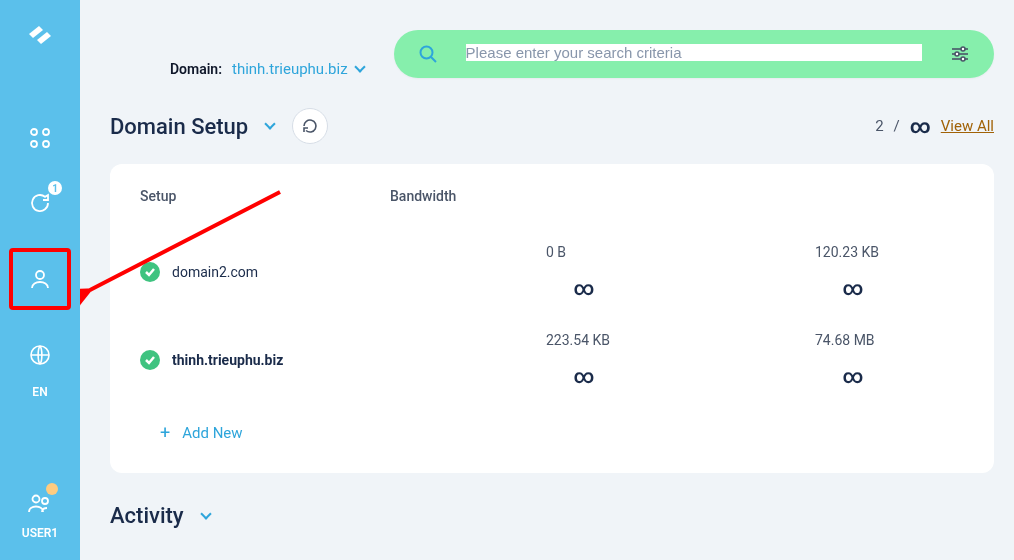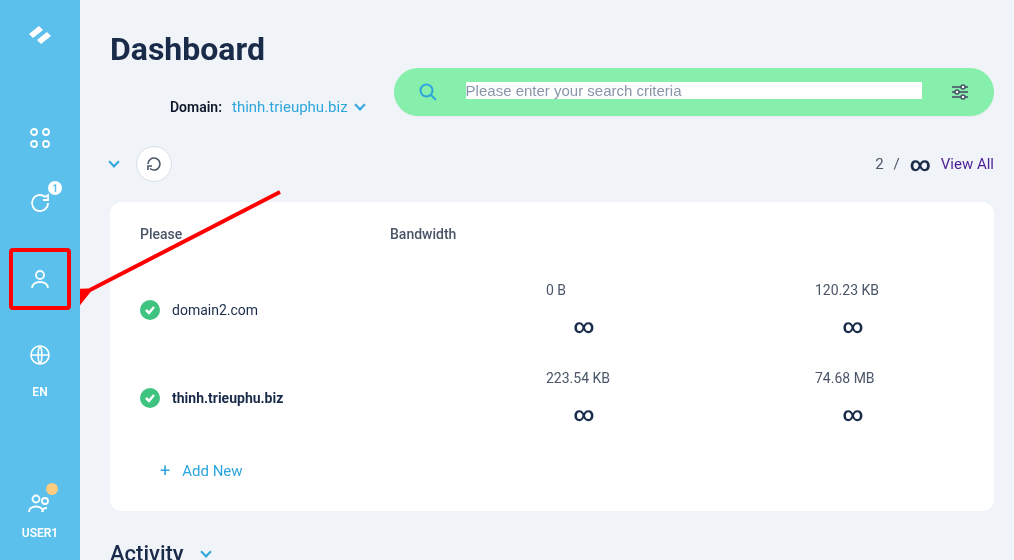--- a/index.html
+++ b/index.html
@@ -155,22 +155,23 @@
       cursor: pointer;
     }
     .section-right {
       display: flex;
       align-items: center;
       gap: 10px;
       font-size: 15px;
       color: #4a5568;
     }
     .view-all {
-      color: #4c1d95;
+      color: #a16207;
       cursor: pointer;
+      text-decoration: underline;
     }
     .card {
       background: white;
       border-radius: 12px;
       padding: 24px 30px;
       margin-bottom: 30px;
     }
     .table-header {
       display: flex;
       margin-bottom: 24px;
@@ -308,21 +309,20 @@
 <div class="main">
   <svg class="arrow-annotation" width="220" height="130">
     <defs>
         <marker id="ah" markerWidth="12" markerHeight="12" refX="2" refY="6" orient="auto">
           <path d="M12 1 L1 6 L12 11 Z" fill="#ff0000"></path>
         </marker>
       </defs>
     <line x1="210" y1="10" x2="20" y2="108" stroke="#ff0000" stroke-width="4" marker-end="url(#ah)"></line>
   </svg>
 
-  <h1 class="page-title">Dashboard</h1>
   <div class="header-row">
     <div class="domain-selector">
       <span class="domain-label">Domain:</span>
       <span class="domain-value">
         <span>thinh.trieuphu.biz</span>
         <span class="chevron-down" style="color:#2ea5db;"></span>
       </span>
     </div>
     <div class="search-box">
       <svg width="20" height="20" viewBox="0 0 20 20" fill="none" stroke="#2ea5db" stroke-width="2">
@@ -336,38 +336,39 @@
           <line x1="2" y1="10" x2="18" y2="10"></line>
           <circle cx="7" cy="10" r="2" fill="white"></circle>
           <line x1="2" y1="15" x2="18" y2="15"></line>
           <circle cx="13" cy="15" r="2" fill="white"></circle>
         </svg>
     </div>
   </div>
 
   <div class="section-header">
     <div class="section-left">
+      <span class="section-title">Domain Setup</span>
       <span class="chevron-down" style="color:#2ea5db;"></span>
       <button class="refresh-btn">
         <svg width="16" height="16" viewBox="0 0 16 16" fill="none" stroke="#4a5568" stroke-width="1.6">
             <path d="M2 8a6 6 0 1 1 2 4.5M2 14v-4h4"></path>
           </svg>
       </button>
     </div>
     <div class="section-right">
       <span>2</span>
       <span>/</span>
       <span style="font-size:20px;font-weight:700;color:#1a2b4a;">∞</span>
       <span class="view-all">View All</span>
     </div>
   </div>
 
   <div class="card">
     <div class="table-header">
-      <div class="col-domain">Please</div>
+      <div class="col-domain">Setup</div>
       <div class="col-bandwidth">Bandwidth</div>
     </div>
 
     <div class="table-row">
       <div class="domain-cell">
         <span class="check-icon">
             <svg width="12" height="12" viewBox="0 0 12 12" fill="none" stroke="white" stroke-width="2.5">
               <path d="M2 6l3 3 5-6"></path>
             </svg>
           </span>

